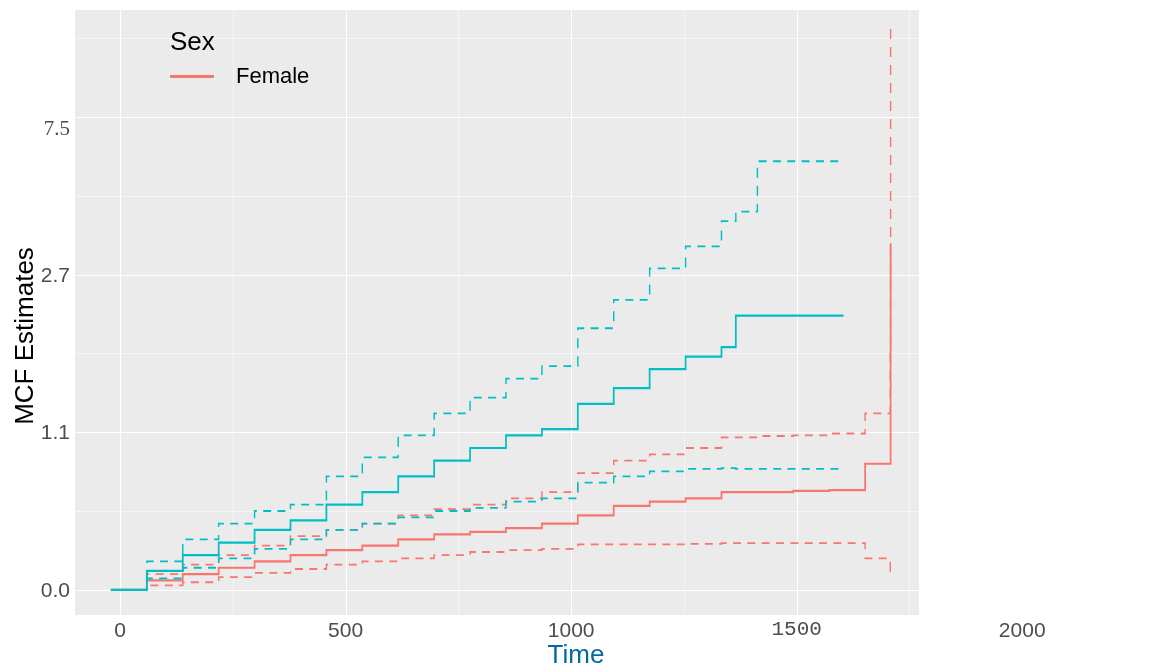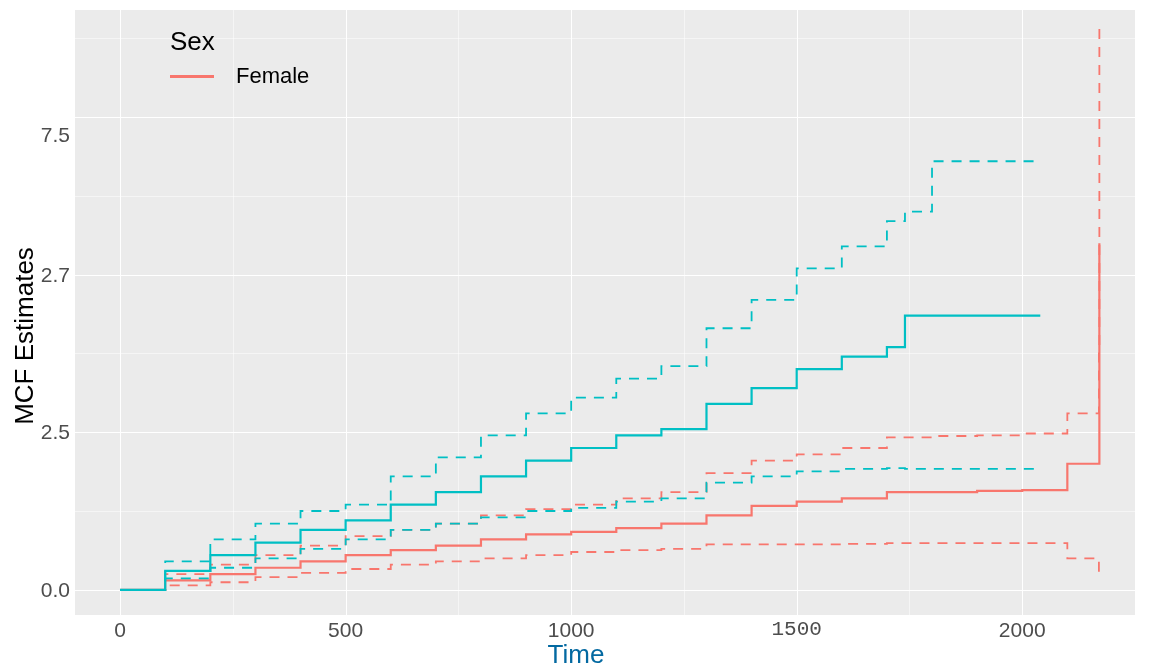--- a/index.html
+++ b/index.html
@@ -10,21 +10,21 @@
   }
   .chart-container {
     position: relative;
     width: 1152px;
     height: 672px;
   }
   .plot-area {
     position: absolute;
     left: 75px;
     top: 10px;
-    width: 1060px;
+    width: 844px;
     height: 605px;
     background: #EBEBEB;
   }
   .gridline-v {
     position: absolute;
     top: 0;
     bottom: 0;
     width: 1px;
     background: #ffffff;
   }
@@ -162,16 +162,16 @@
 
   <div id="xticks"></div>
   <div id="yticks"></div>
 
 <div class="tick-x" style="left: 120.106px;">0</div>
     <div class="tick-x" style="left: 345.638px;">500</div>
     <div class="tick-x" style="left: 571.17px;">1000</div>
     <div class="tick-x" style="left: 796.702px; font-family: Liberation Mono, monospace;">1500</div>
     <div class="tick-x" style="left: 1022.23px;">2000</div>
     <div class="tick-y" style="top: 589.792px;">0.0</div>
-    <div class="tick-y" style="top: 432.24px;">2.5</div>
+    <div class="tick-y" style="top: 432.24px;">1.1</div>
     <div class="tick-y" style="top: 274.687px;">2.7</div>
-    <div class="tick-y" style="top: 135px;">7.5</div>
+    <div class="tick-y" style="top: 128px; font-family: Liberation Serif, serif;">7.5</div>
   </div>
 
 </body></html>

